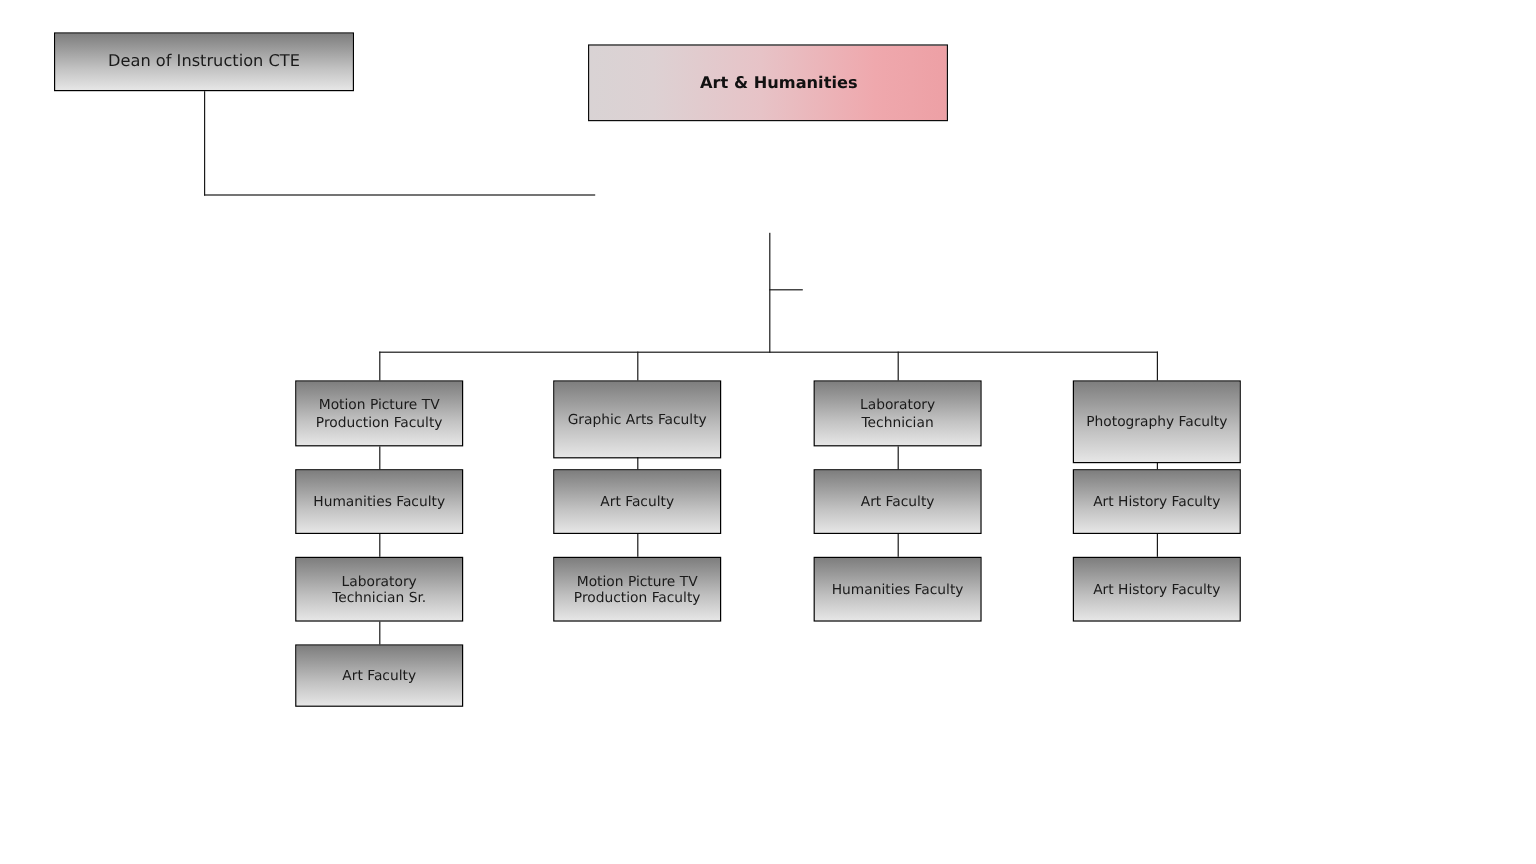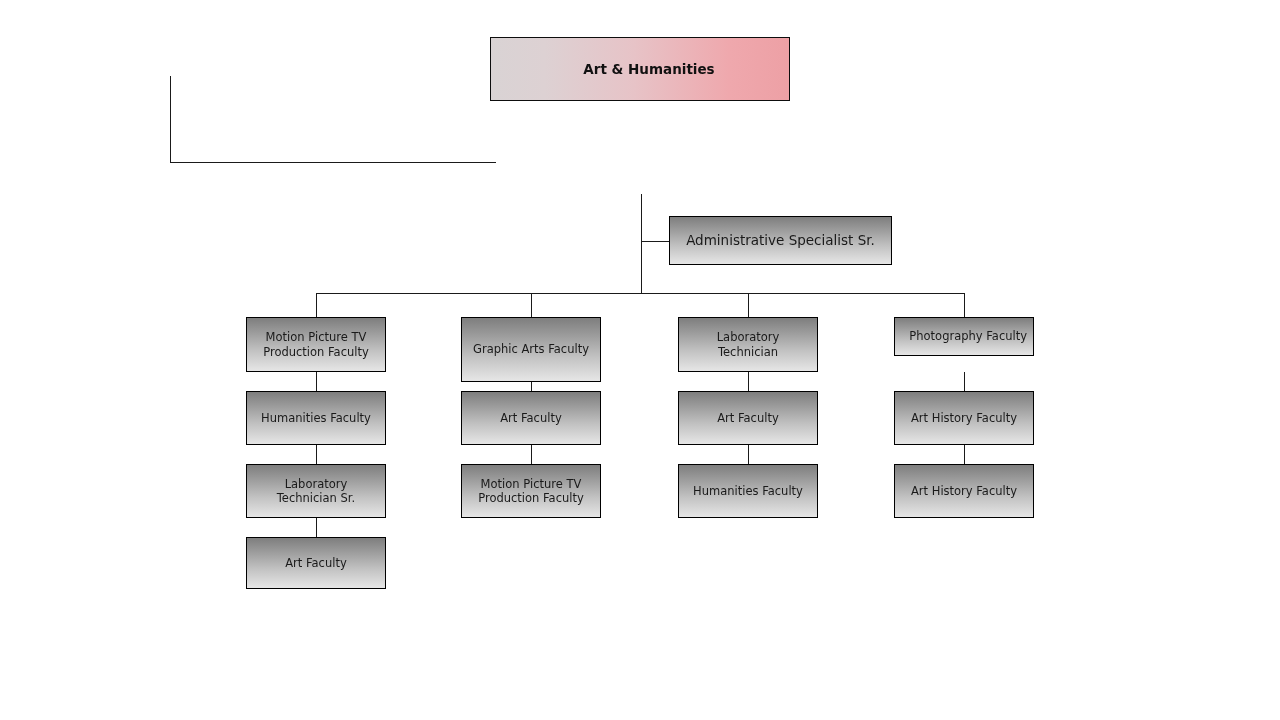--- a/index.html
+++ b/index.html
@@ -87,29 +87,29 @@
 
   <div class="ln v" style="left:531px; top:372px; height:19px;"></div>
   <div class="ln v" style="left:531px; top:445px; height:19px;"></div>
 
   <div class="ln v" style="left:748px; top:372px; height:19px;"></div>
   <div class="ln v" style="left:748px; top:445px; height:19px;"></div>
 
   <div class="ln v" style="left:964px; top:372px; height:19px;"></div>
   <div class="ln v" style="left:964px; top:445px; height:19px;"></div>
 
+  <div class="node tier-exec" style="left:45px; top:27px; width:250px; height:49px;">
+    <span class="label">Dean of Instruction  CTE</span>
+  </div>
 
   <div class="node banner" style="left:490px; top:37px; width:300px; height:64px;">
     <span class="label">Art &amp; Humanities</span>
   </div>
 
 
-  <div class="node tier-admin" style="left:669px; top:216px; width:223px; height:49px;">
-    <span class="label">Administrative  Specialist  Sr.</span>
-  </div>
 
   <div class="node tier-leaf" style="left:246px; top:317px; width:140px; height:55px;">
     <span class="label">Motion Picture TV
 Production Faculty</span>
   </div>
   <div class="node tier-leaf" style="left:246px; top:391px; width:140px; height:54px;">
     <span class="label">Humanities Faculty</span>
   </div>
   <div class="node tier-leaf" style="left:246px; top:464px; width:140px; height:54px;">
     <span class="label">Laboratory
@@ -134,21 +134,21 @@
     <span class="label">Laboratory
 Technician</span>
   </div>
   <div class="node tier-leaf" style="left:678px; top:391px; width:140px; height:54px;">
     <span class="label">Art Faculty</span>
   </div>
   <div class="node tier-leaf" style="left:678px; top:464px; width:140px; height:54px;">
     <span class="label">Humanities Faculty</span>
   </div>
 
-  <div class="node tier-leaf" style="left:894px; top:317px; width:140px; height:39px;justify-content:flex-end;">
+  <div class="node tier-leaf" style="left:894px; top:317px; width:140px; height:69px;">
     <span class="label">Photography Faculty</span>
   </div>
   <div class="node tier-leaf" style="left:894px; top:391px; width:140px; height:54px;">
     <span class="label">Art History Faculty</span>
   </div>
   <div class="node tier-leaf" style="left:894px; top:464px; width:140px; height:54px;">
     <span class="label">Art History Faculty</span>
   </div>
 
 </div>

